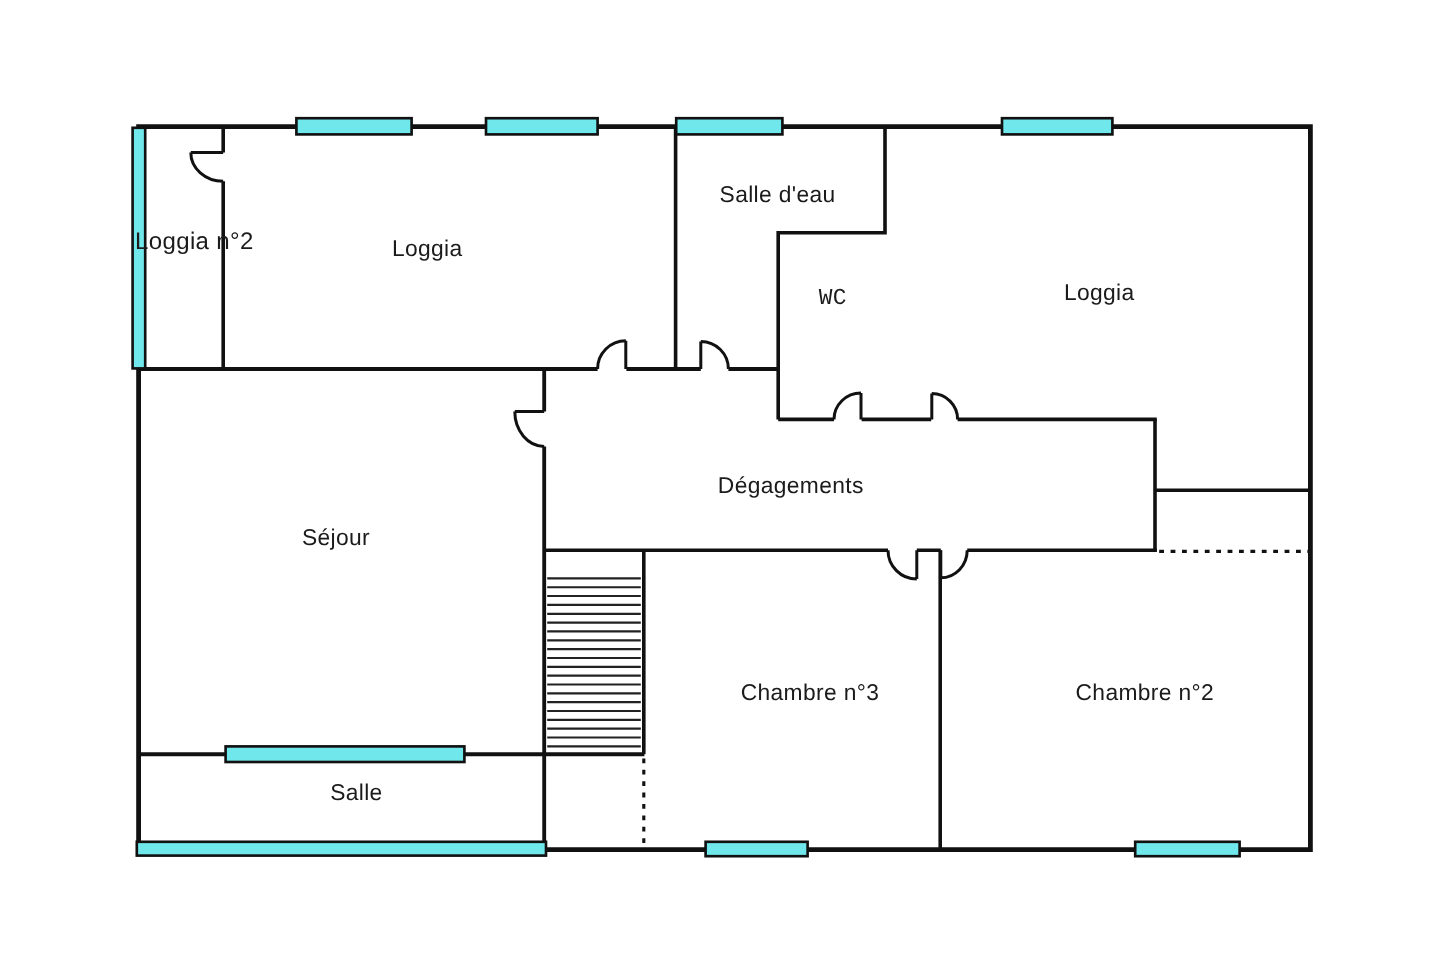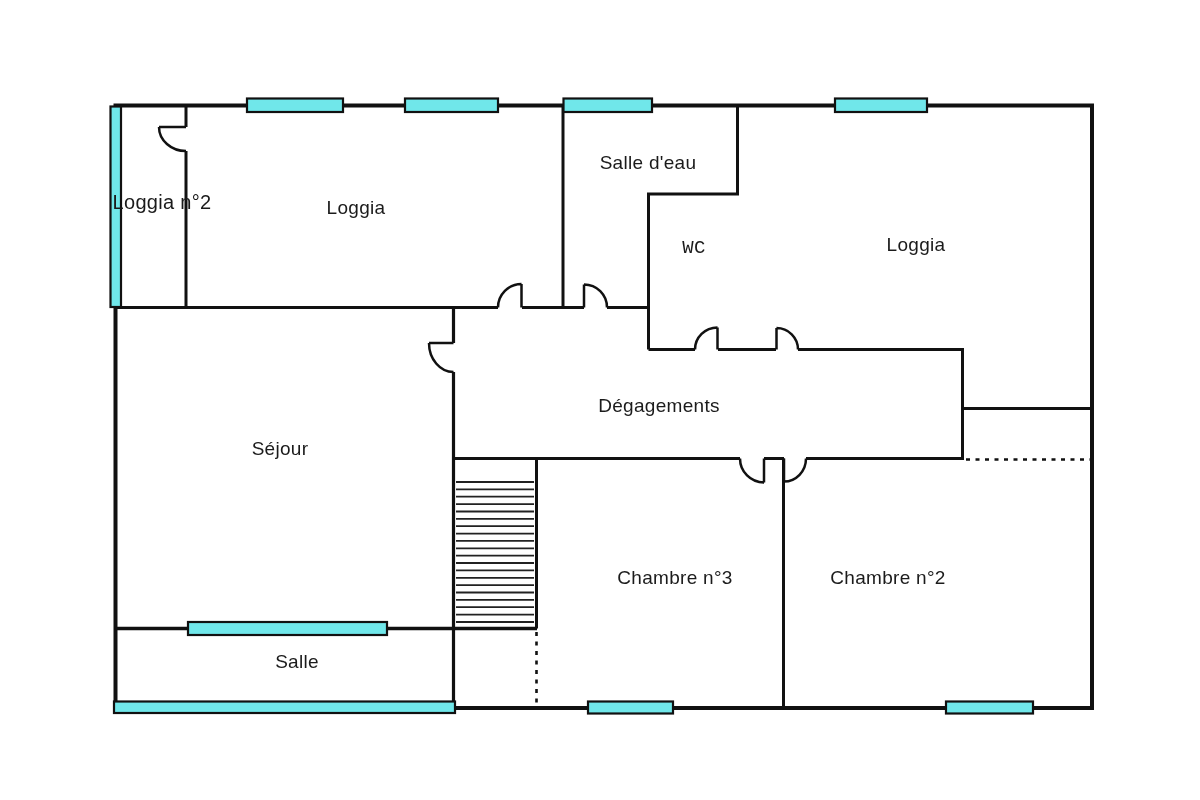--- a/index.html
+++ b/index.html
@@ -108,17 +108,17 @@
   <div class="room-label" style="left:694px;top:248px;font-family:Liberation Mono, monospace;">WC</div>
 
   <div class="room-label" style="left:916px;top:245px;">Loggia</div>
 
   <div class="room-label" style="left:659px;top:406px;">Dégagements</div>
 
   <div class="room-label" style="left:280px;top:449px;">Séjour</div>
 
   <div class="room-label" style="left:675px;top:578px;">Chambre n°3</div>
 
-  <div class="room-label" style="left:888px;top:578px;">Chambre n°2</div>
+  <div class="room-label" style="left:954px;top:578px;">Chambre n°2</div>
 
   <div class="room-label" style="left:297px;top:662px;">Salle</div>
 
 </div>
 
 </body></html>

